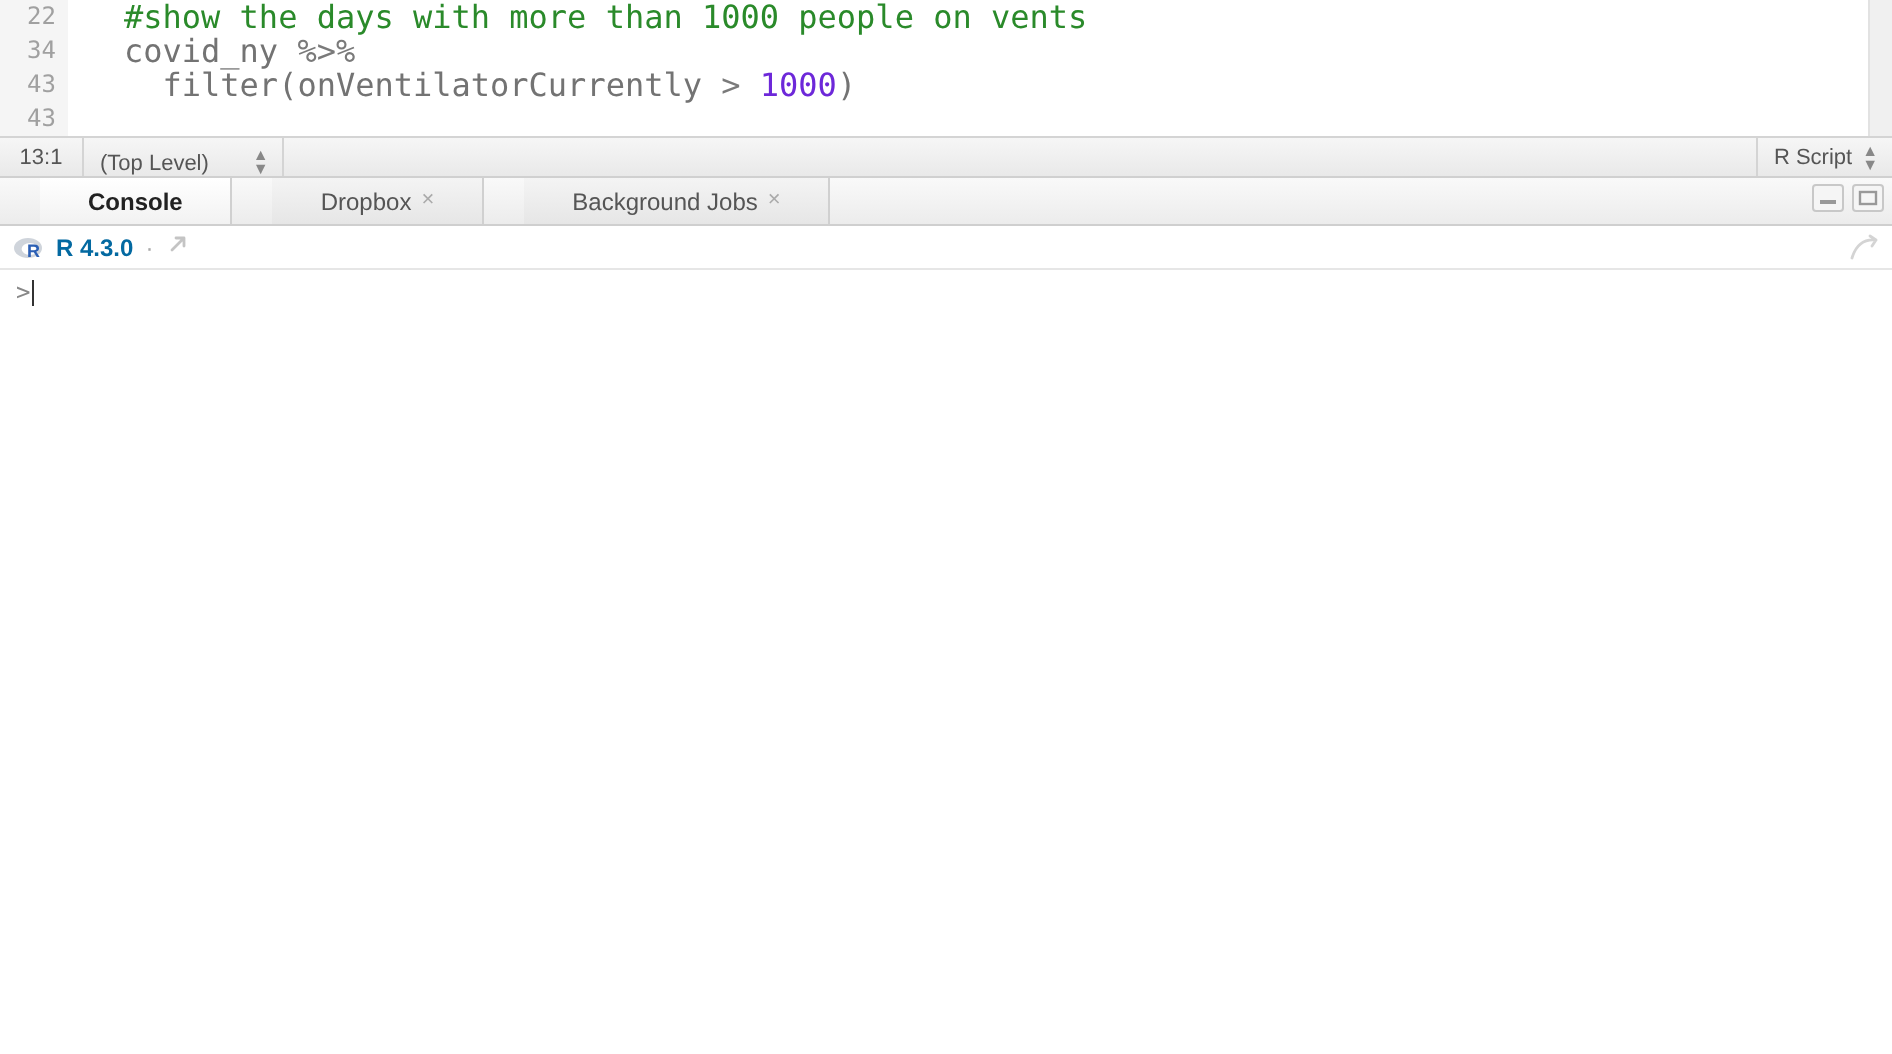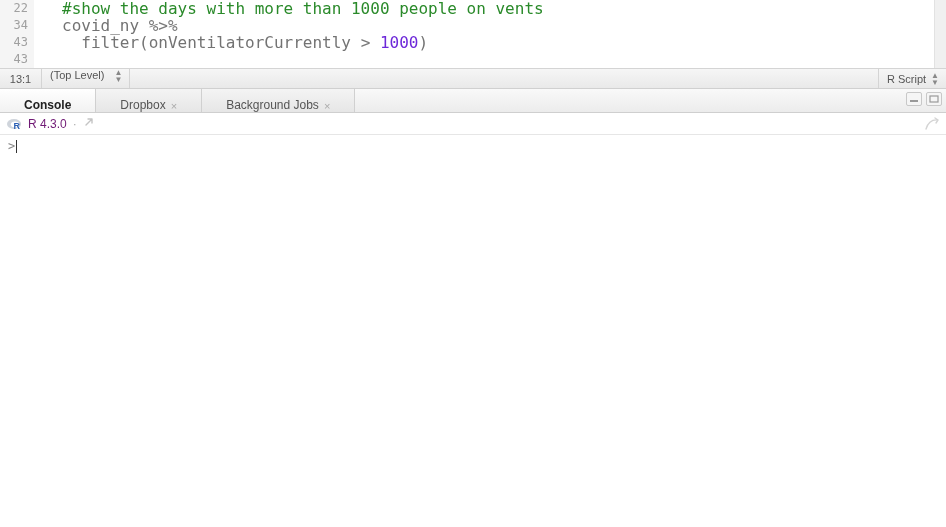--- a/index.html
+++ b/index.html
@@ -8,34 +8,34 @@
   .code-area { display:flex; background:#fff; position:relative;gap:24px; }
   .gutter { width:34px; background:#f5f5f5; text-align:right; padding-right:6px; color:#a0a0a0; font-family: "Lucida Console",Consolas,monospace; font-size:12px; line-height:17px; user-select:none; }
   .code { flex:1; font-family:"Lucida Console",Consolas,monospace; font-size:16px; line-height:17px; white-space:pre; padding-left:4px; }
   .tok-comment { color:#2a8a2a; }
   .tok-op { color:#7a7a7a; }
   .tok-num { color:#6d28d9; }
   .tok-text { color:#737373; }
   .scroll-gap { position:absolute; right:0; top:0; width:12px; height:100%; background:#f0f0f0; border-left:1px solid #e2e2e2;}
   .status-bar { height:20px; background:linear-gradient(#f6f6f6,#e9e9e9); border-top:1px solid #d4d4d4; display:flex; align-items:center; font-size:11px; color:#555; }
   .status-cursor { width:42px; text-align:center; border-right:1px solid #d4d4d4; height:100%; display:flex; align-items:center; justify-content:center;}
-  .status-scope { padding:0 8px; display:flex; align-items:flex-start; gap:10px; border-right:1px solid #d4d4d4; height:100%;}
+  .status-scope { padding:0 8px; display:flex; align-items:flex-end; gap:22px; border-right:1px solid #d4d4d4; height:100%;}
   .status-spacer { flex:1; }
   .status-lang { padding:0 8px; border-left:1px solid #d4d4d4; height:100%; display:flex; align-items:center; gap:5px;text-align:center;}
   .updown { display:inline-block; font-size:8px; line-height:7px; color:#888; letter-spacing:-1px;}
   .tabs-row { height:24px; background:linear-gradient(#f9f9f9,#ececec); border-bottom:1px solid #cfcfcf; display:flex; align-items:stretch; position:relative;}
-  .tab { display:flex; align-items:flex-end; padding:0 24px; border-right:1px solid #d0d0d0; font-size:12px; color:#555; gap:5px; cursor:pointer; background:linear-gradient(#f4f4f4,#e6e6e6);}
+  .tab { display:flex; align-items:center; padding:0 24px; border-right:1px solid #d0d0d0; font-size:12px; color:#555; gap:5px; cursor:pointer; background:linear-gradient(#f4f4f4,#e6e6e6);margin-left:20px;}
   .tab.active { background:linear-gradient(#ffffff,#f2f2f2); color:#222; font-weight:600;}
   .tab-close { color:#aaa; font-size:11px; line-height:11px;}
   .tabs-right { position:absolute; right:4px; top:3px; display:flex; gap:4px; align-items:center;}
   .winbtn { width:16px; height:14px; border:1px solid #c8c8c8; background:#f5f5f5; border-radius:2px; display:flex; align-items:center; justify-content:center;}
   .winbtn svg { display:block; }
   .console-info { height:22px; display:flex; align-items:center; padding:0 6px; font-size:12px; color:#555; border-bottom:1px solid #e6e6e6; gap:6px; position:relative;}
   .r-logo { width:16px; height:16px; display:inline-flex; align-items:center; justify-content:center;}
-  .r-version { color:#701a75; font-weight:400;}
+  .r-version { color:#0369a1; font-weight:700;}
   .dot-sep { color:#aaa;}
   .path { color:#888;}
   .popout-icon { color:#bbb; }
   .console-right { position:absolute; right:6px; top:4px; color:#d0d0d0;}
   .console-body { flex:1; background:#fff; padding:4px 8px; font-family:"Lucida Console",Consolas,monospace; font-size:12px; color:#333;}
   .prompt { color:#888;}
   .cursor { display:inline-block; width:1px; height:13px; background:#333; vertical-align:middle; margin-left:1px;}
 </style>
 </head>
 <body>

